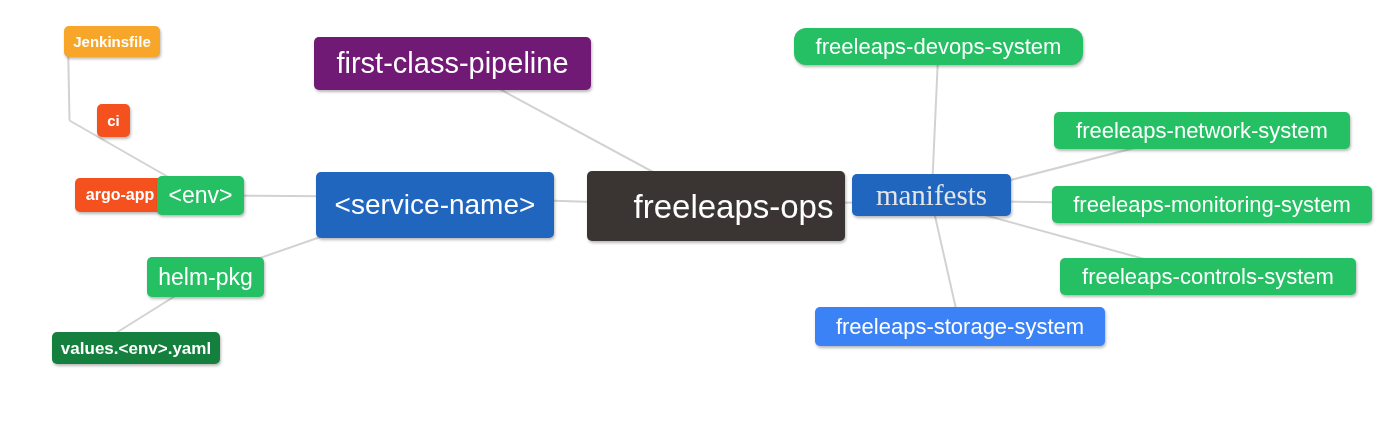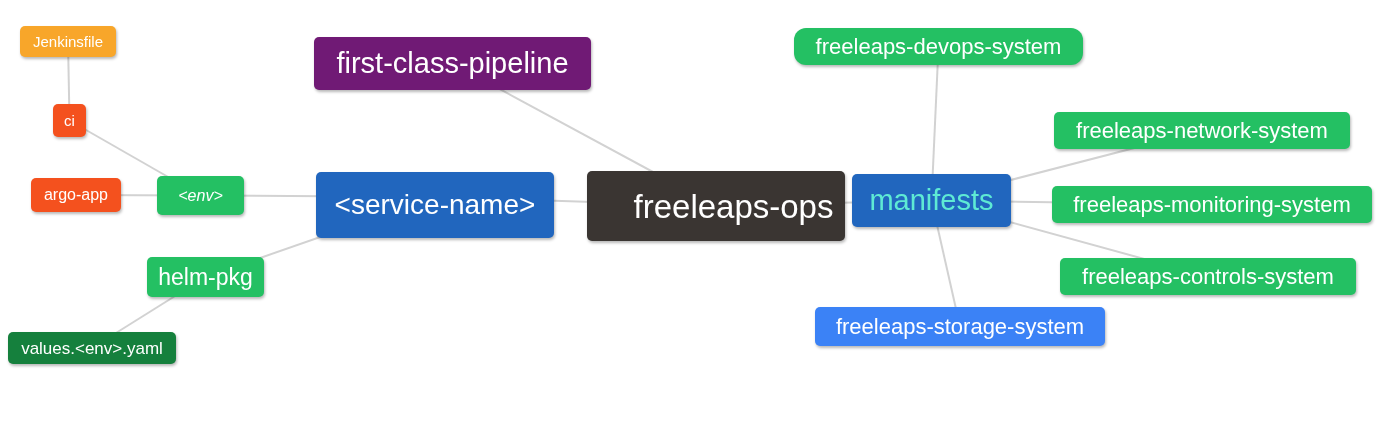--- a/index.html
+++ b/index.html
@@ -30,21 +30,21 @@
     justify-content: center;
     color: #ffffff;
     border-radius: 5px;
     box-shadow: 1px 2px 3px rgba(0,0,0,0.28);
     white-space: nowrap;
     cursor: pointer;
     line-height: 1;
     user-select: none;
     box-sizing: border-box;
   }
-  .node.bold { font-weight: 400; }
+  .node.bold { font-weight: 700; margin-left: 44px; }
 </style>
 </head>
 <body>
 
 <div id="canvas">
   <svg id="edges" xmlns="http://www.w3.org/2000/svg">
       <line x1="68" y1="41.5" x2="69.5" y2="120.5" stroke="#d2d2d2" stroke-width="2"></line>
       <line x1="69.5" y1="120.5" x2="200.5" y2="195.5" stroke="#d2d2d2" stroke-width="2"></line>
       <line x1="76" y1="195" x2="200.5" y2="195.5" stroke="#d2d2d2" stroke-width="2"></line>
       <line x1="200.5" y1="195.5" x2="435" y2="197" stroke="#d2d2d2" stroke-width="2"></line>
@@ -56,25 +56,25 @@
       <line x1="931.5" y1="200.5" x2="938.5" y2="46.5" stroke="#d2d2d2" stroke-width="2"></line>
       <line x1="931.5" y1="200.5" x2="1202" y2="130.5" stroke="#d2d2d2" stroke-width="2"></line>
       <line x1="931.5" y1="200.5" x2="1212" y2="204.5" stroke="#d2d2d2" stroke-width="2"></line>
       <line x1="931.5" y1="200.5" x2="1208" y2="276.5" stroke="#d2d2d2" stroke-width="2"></line>
       <line x1="931.5" y1="200.5" x2="960" y2="326.5" stroke="#d2d2d2" stroke-width="2"></line>
     </svg>
   <div id="nodes">
       <div class="node bold" style="left: 20px; top: 26px; width: 96px; height: 31px; background: rgb(248, 166, 42); color: rgb(255, 255, 255); font-size: 15px;">Jenkinsfile</div>
       <div class="node bold" style="left: 53px; top: 104px; width: 33px; height: 33px; background: rgb(244, 81, 30); color: rgb(255, 255, 255); font-size: 15px;">ci</div>
       <div class="node bold" style="left: 31px; top: 178px; width: 90px; height: 34px; background: rgb(244, 81, 30); color: rgb(255, 255, 255); font-size: 16px;">argo-app</div>
-      <div class="node" style="left: 157px; top: 176px; width: 87px; height: 39px; background: rgb(36, 192, 99); color: rgb(255, 255, 255); font-size: 16px; font-style: italic;">&lt;env&gt;</div>
+      <div class="node" style="left: 157px; top: 176px; width: 87px; height: 39px; background: rgb(36, 192, 99); color: rgb(255, 255, 255); font-size: 23px;">&lt;env&gt;</div>
       <div class="node" style="left: 314px; top: 37px; width: 277px; height: 53px; background: #701a75; color: rgb(255, 255, 255); font-size: 29px;">first-class-pipeline</div>
       <div class="node" style="left: 316px; top: 172px; width: 238px; height: 66px; background: rgb(33, 102, 190); color: rgb(255, 255, 255); font-size: 28px;">&lt;service-name&gt;</div>
       <div class="node" style="left: 587px; top: 171px; width: 258px; height: 70px; background: rgb(58, 53, 50); color: rgb(255, 255, 255); font-size: 33px; padding-left: 35px;">freeleaps-ops</div>
-      <div class="node" style="left: 852px; top: 174px; width: 159px; height: 53px; background: rgb(33, 102, 190); color: #5eead4; font-size: 29px;">manifests</div>
+      <div class="node" style="left: 852px; top: 174px; width: 159px; height: 42px; background: rgb(33, 102, 190); color: #e5e5e5; font-size: 29px; font-family: Liberation Serif, serif;">manifests</div>
       <div class="node" style="left: 147px; top: 257px; width: 117px; height: 40px; background: rgb(36, 192, 99); color: rgb(255, 255, 255); font-size: 23px;">helm-pkg</div>
       <div class="node bold" style="left: 8px; top: 332px; width: 168px; height: 32px; background: #15803d; color: rgb(255, 255, 255); font-size: 17px;">values.&lt;env&gt;.yaml</div>
       <div class="node" style="left: 794px; top: 28px; width: 289px; height: 37px; background: rgb(36, 192, 99); color: rgb(255, 255, 255); font-size: 22px; border-radius: 12px;">freeleaps-devops-system</div>
       <div class="node" style="left: 1054px; top: 112px; width: 296px; height: 37px; background: rgb(36, 192, 99); color: rgb(255, 255, 255); font-size: 22px;">freeleaps-network-system</div>
       <div class="node" style="left: 1052px; top: 186px; width: 320px; height: 37px; background: rgb(36, 192, 99); color: rgb(255, 255, 255); font-size: 22px;">freeleaps-monitoring-system</div>
       <div class="node" style="left: 1060px; top: 258px; width: 296px; height: 37px; background: rgb(36, 192, 99); color: rgb(255, 255, 255); font-size: 22px;">freeleaps-controls-system</div>
       <div class="node" style="left: 815px; top: 307px; width: 290px; height: 39px; background: #3b82f6; color: rgb(255, 255, 255); font-size: 22px;">freeleaps-storage-system</div>
     </div>
 </div>
 

